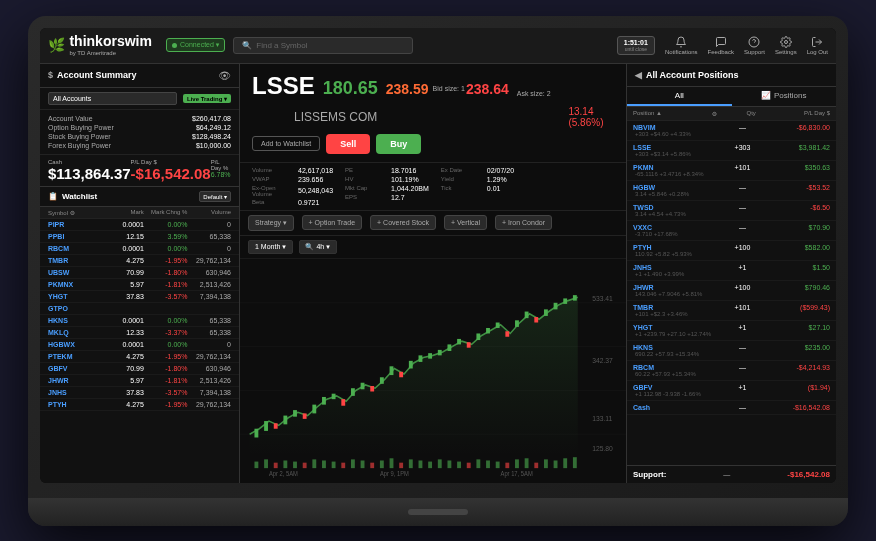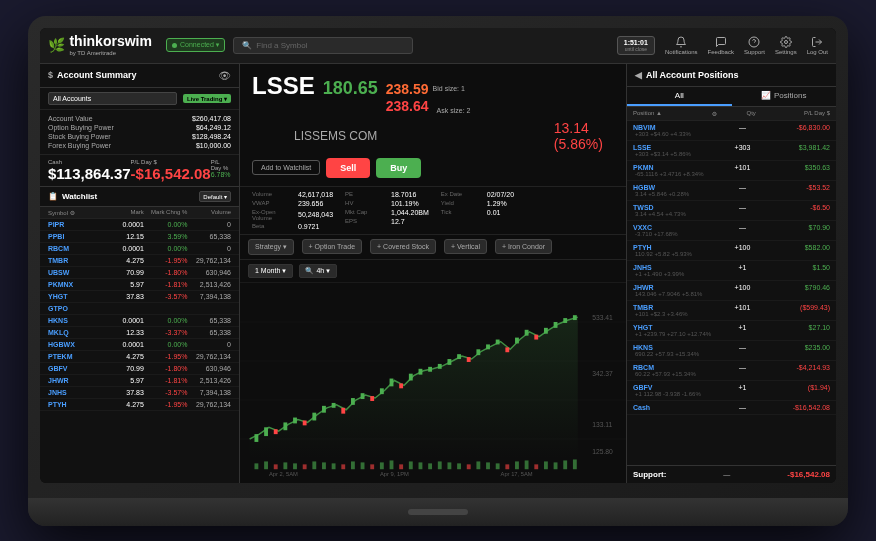--- a/index.html
+++ b/index.html
@@ -377,21 +377,21 @@
     }
 
     .ask-price {
       color: #ff4444;
       font-size: 14px;
       font-weight: bold;
     }
 
     .symbol-change {
       color: #ff4444;
-      font-size: 14px;
+      font-size: 10px;
     }
 
     .symbol-name {
       color: #aaa;
       font-size: 12px;
       width: 100%;
       margin-left: 42px;
     }
 
     .symbol-actions {
@@ -832,21 +832,21 @@
     <span class="wl-vol">29,762,134</span>
   </div>
           </div>
       </div>
 
       <div class="center-panel">
         <div class="symbol-header">
           <div class="symbol-main">
             <span class="symbol-ticker">LSSE</span>
             <span class="symbol-price">180.65</span>
-            <div style="display:flex;flex-direction:column;gap:1px">
+            <div style="display:flex;flex-direction:row;gap:1px">
               <div style="display:flex;gap:4px;align-items:center">
                 <span class="bid-price">238.59</span>
                 <span style="color:#aaa;font-size:7px">Bid size: <span>1</span></span>
               </div>
               <div style="display:flex;gap:8px;align-items:flex-end">
                 <span class="ask-price">238.64</span>
                 <span style="color:#aaa;font-size:7px">Ask size: <span>2</span></span>
               </div>
             </div>
           </div>

